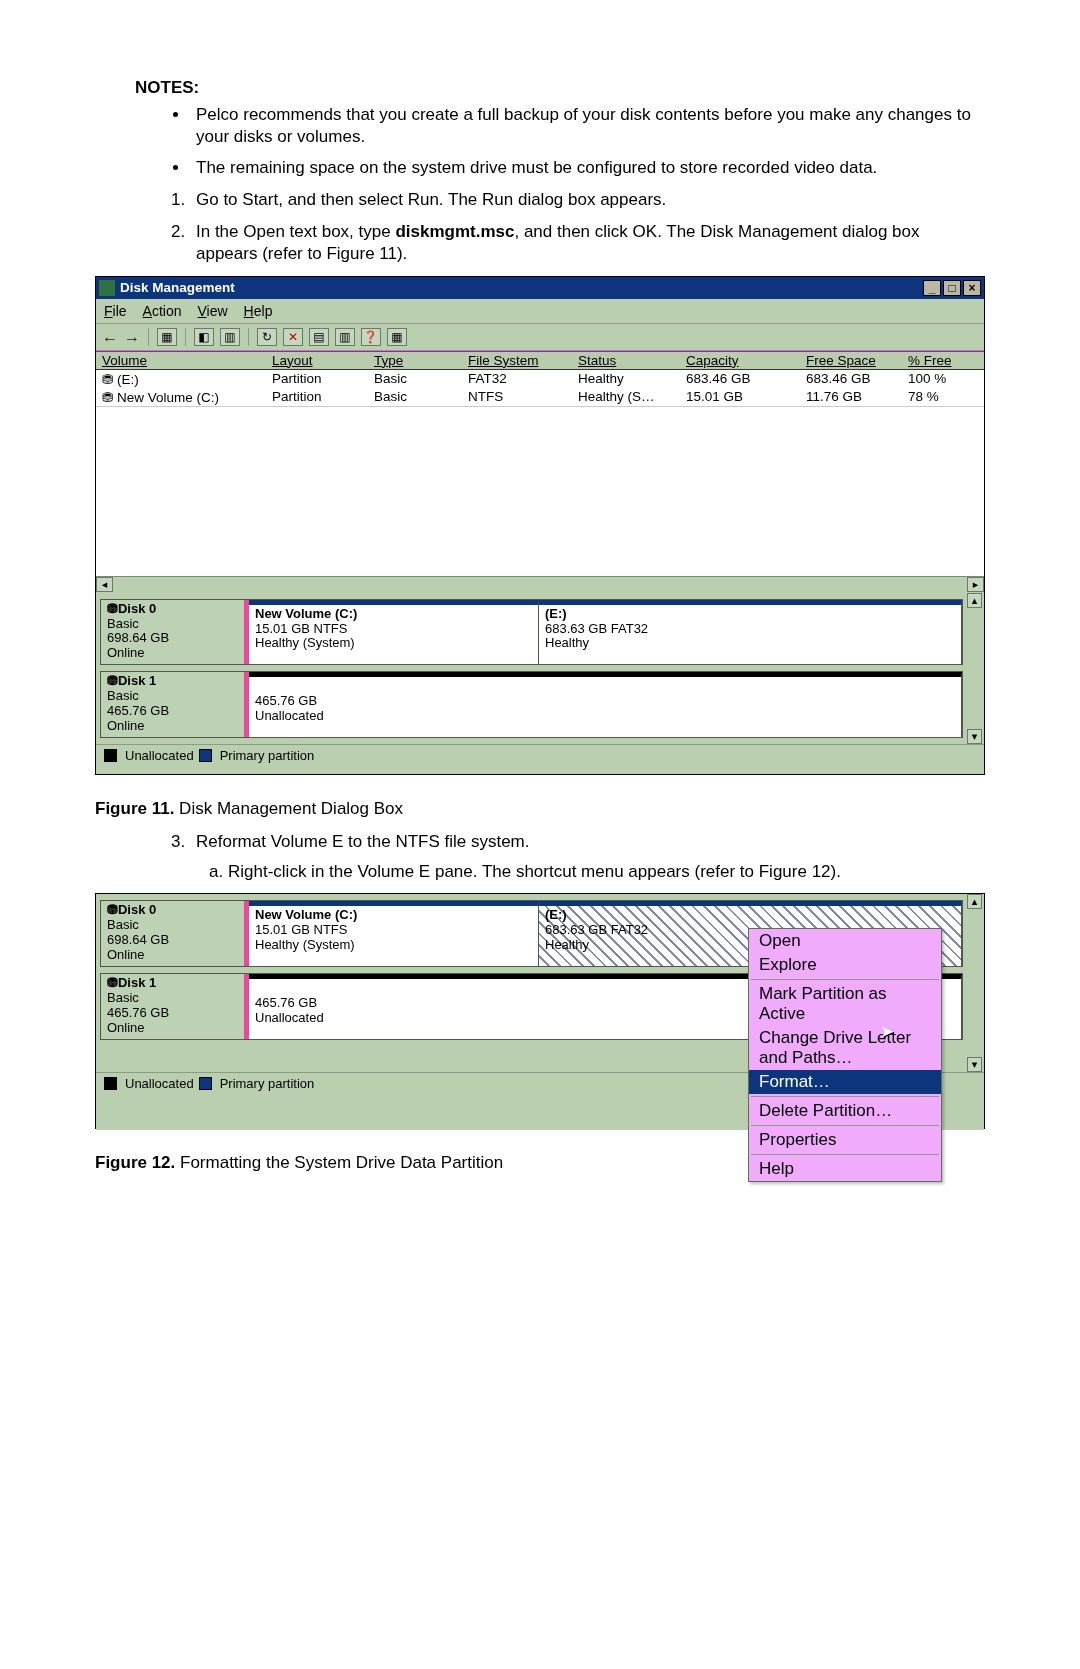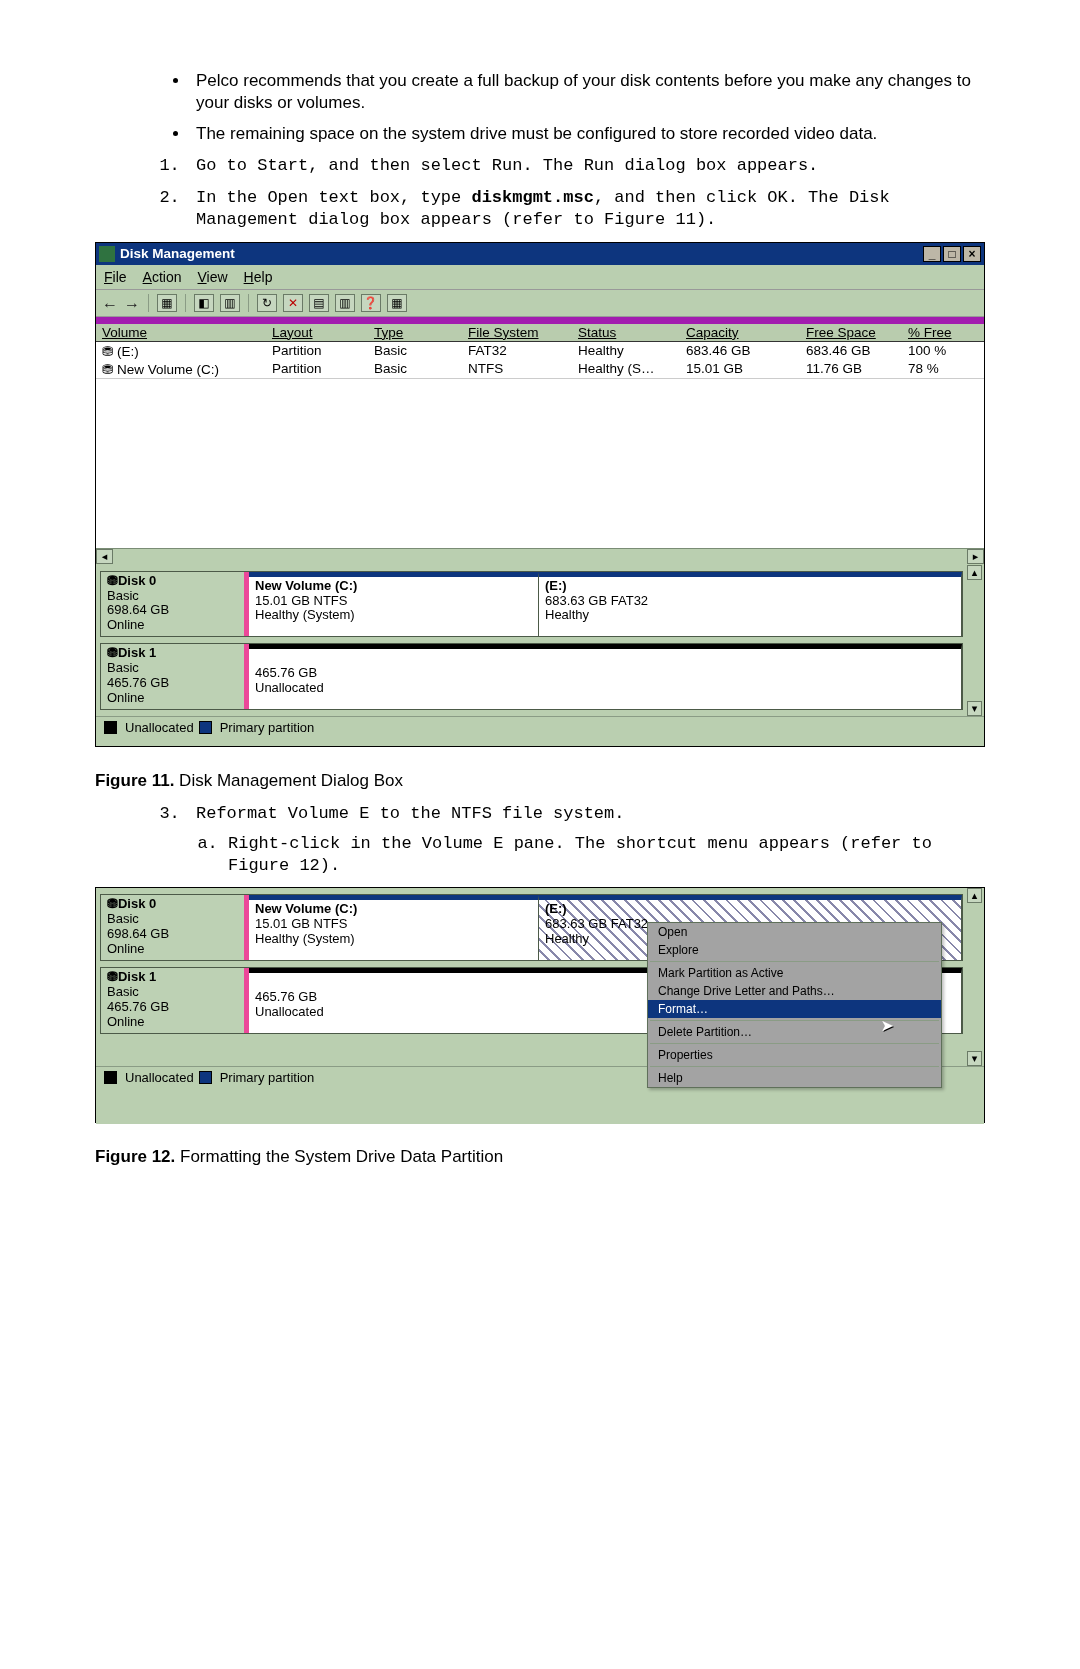--- a/index.html
+++ b/index.html
@@ -31,21 +31,20 @@
   }
   ul.notes-list li {
     font-size: 17px;
     line-height: 1.3;
     margin-bottom: 9px;
     padding-left: 6px;
   }
   ol.steps {
     margin: 0 0 10px 0;
     padding-left: 95px;
-    font-family: Liberation Mono, monospace;
   }
   ol.steps > li {
     font-size: 17px;
     line-height: 1.3;
     margin-bottom: 10px;
     padding-left: 6px;
   }
   ol.steps .inline-bold { font-weight: bold; }
   ol.substeps {
     list-style-type: lower-alpha;
@@ -132,21 +131,21 @@
     color: #000;
   }
   .volume-headers, .volume-row {
     display: flex;
     font-size: 13.5px;
     background: #fff;
   }
   .volume-headers {
     border-bottom: 1px solid #333;
     background: #b9ccae;
-    border-top: 7px solid #a21caf;
+    border-top: 1px solid #a21caf;
   }
   .vh { padding: 1px 6px; border-right: 1px solid #b9ccae; text-decoration: underline; }
   .vh.nolast { border-right: none; }
   .vc { padding: 1px 6px; }
   .col-volume { width: 170px; }
   .col-layout { width: 102px; }
   .col-type   { width: 94px; }
   .col-fs     { width: 110px; }
   .col-status { width: 108px; }
   .col-cap    { width: 120px; }
@@ -236,25 +235,25 @@
     line-height: 13px;
   }
   .vscroll-col .vtrack { flex:1; background:#bacfb0; }
   .panes-wrap { display:flex; background:#bacfb0; }
   .panes-col { flex:1; }
   .bottom-gap { height:8px; background:#bacfb0; }
 
   
   .ctxmenu {
     position: absolute;
-    background: #a3a3a3;
+    background: #f0abfc;
     border: 1px solid #5f705a;
     box-shadow: 2px 2px 3px rgba(0,0,0,0.25);
-    font-size: 12px;
-    width: 295px;
+    font-size: 17px;
+    width: 194px;
   }
   .ctxmenu .item {
     padding: 2px 10px;
     cursor: default;
   }
   .ctxmenu .item.sel {
     background: #0d357e;
     color: #fff;
   }
   .ctxmenu .sep {
@@ -277,20 +276,21 @@
     font-size: 15px;
     margin-top: 64px;
   }
 </style>
 </head>
 <body>
 
 <div class="page">
 
 
+  <div class="notes-heading">NOTES:</div>
 
   <ul class="notes-list">
     <li>Pelco recommends that you create a full backup of your disk contents before you make any changes to your disks or volumes.</li>
     <li>The remaining space on the system drive must be configured to store recorded video data.</li>
   </ul>
 
   <ol class="steps">
     <li>Go to Start, and then select Run. The Run dialog box appears.</li>
     <li>
       <span>In the Open text box, type </span><span class="inline-bold">diskmgmt.msc</span><span>, and then click OK. The Disk Management dialog box appears (refer to Figure 11).</span>

